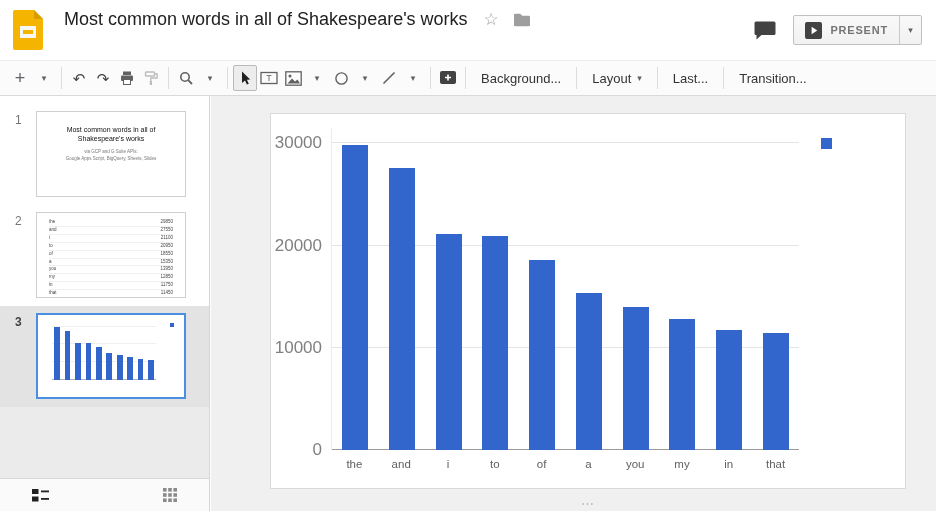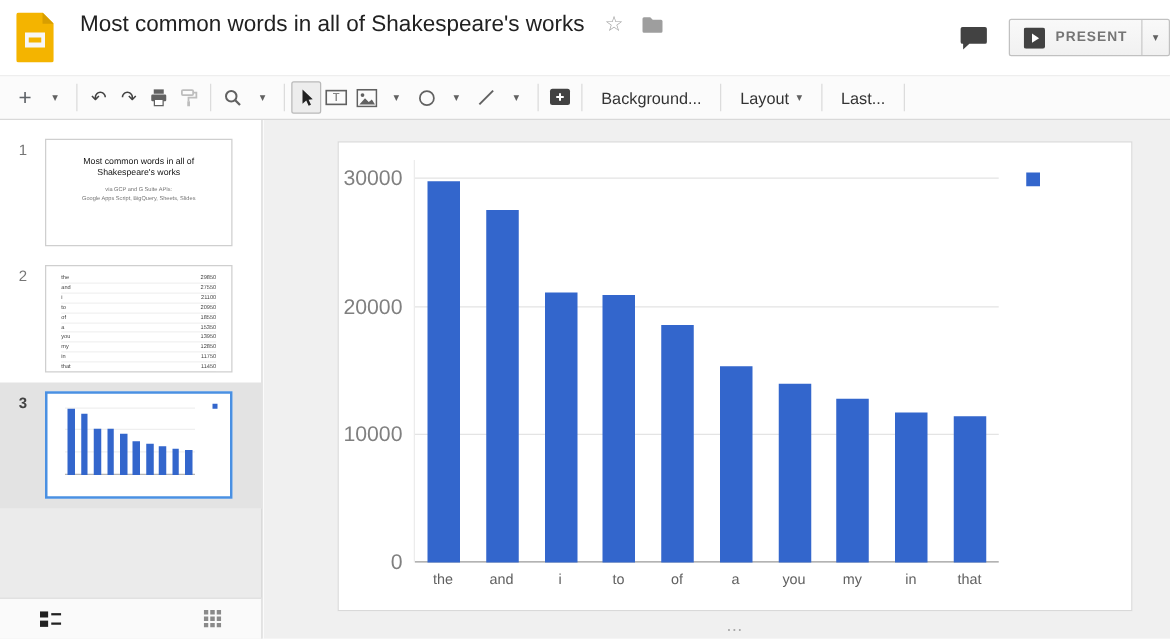--- a/index.html
+++ b/index.html
@@ -11,21 +11,21 @@
   .header { height: 60px; display: flex; align-items: stretch; background: #fff; }
   .logo-wrap { width: 56px; display: flex; align-items: center; justify-content: center; cursor: pointer; }
   .head-main { flex: 1; padding-top: 6px; min-width: 0; }
   .title-row { display: flex; align-items: center; height: 27px; }
   .doc-title { font-size: 18px; color: #212121; margin-left: 8px; margin-right: 16px; white-space: nowrap; }
   .star-icon { font-size: 17px; color: #9e9e9e; margin-right: 14px; cursor: pointer; line-height: 1; }
   .folder-icon { display: flex; align-items: center; cursor: pointer; }
   .menu-row { display: flex; align-items: center; height: 26px; font-size: 13px; color: #333; }
   .menu-item { padding: 3px 8px; cursor: pointer; white-space: nowrap; }
   .last-edit { margin-left: 8px; color: #777; text-decoration: underline; cursor: pointer; white-space: nowrap; }
-  .head-right { display: flex; align-items: center; gap: 15px; }
+  .head-right { display: flex; align-items: center; gap: 15px; padding-right: 14px; }
   .comment-btn { display: flex; align-items: center; cursor: pointer; padding: 2px; }
   .present-group { display: flex; align-items: stretch; border: 1px solid #c1c1c1; border-radius: 2px;
                    background: linear-gradient(#f9f9f9, #f1f1f1); height: 30px; cursor: pointer; }
   .present-main { display: flex; align-items: center; gap: 8px; padding: 0 11px; font-size: 11px;
                   font-weight: bold; color: #757575; letter-spacing: 0.8px; }
   .present-caret { width: 22px; border-left: 1px solid #c9c9c9; display: flex; align-items: center; justify-content: center; }
   .share-btn { display: flex; align-items: center; gap: 7px; background: #4285f4; color: #fff; font-weight: bold;
                font-size: 11.5px; letter-spacing: 0.8px; border: 1px solid #3079ed; border-radius: 2px;
                height: 30px; padding: 0 13px; cursor: pointer; }
 
@@ -228,20 +228,23 @@
     <div class="tsep"></div>
     <div class="ttext">
       <span>Layout</span>
       <span class="caret">▾</span>
     </div>
     <div class="tsep"></div>
     <div class="ttext">
       <span>Last...</span>
     </div>
     <div class="tsep"></div>
+    <div class="ttext">
+      <span>Transition...</span>
+    </div>
   </div>
 
   <div class="sidebar">
     <div class="film">
 
       <div class="slide-row">
         <div class="row-num">1</div>
         <div class="thumb">
           <div class="t1">
             <div class="t1-title">Most common words in all of Shakespeare's works</div>

